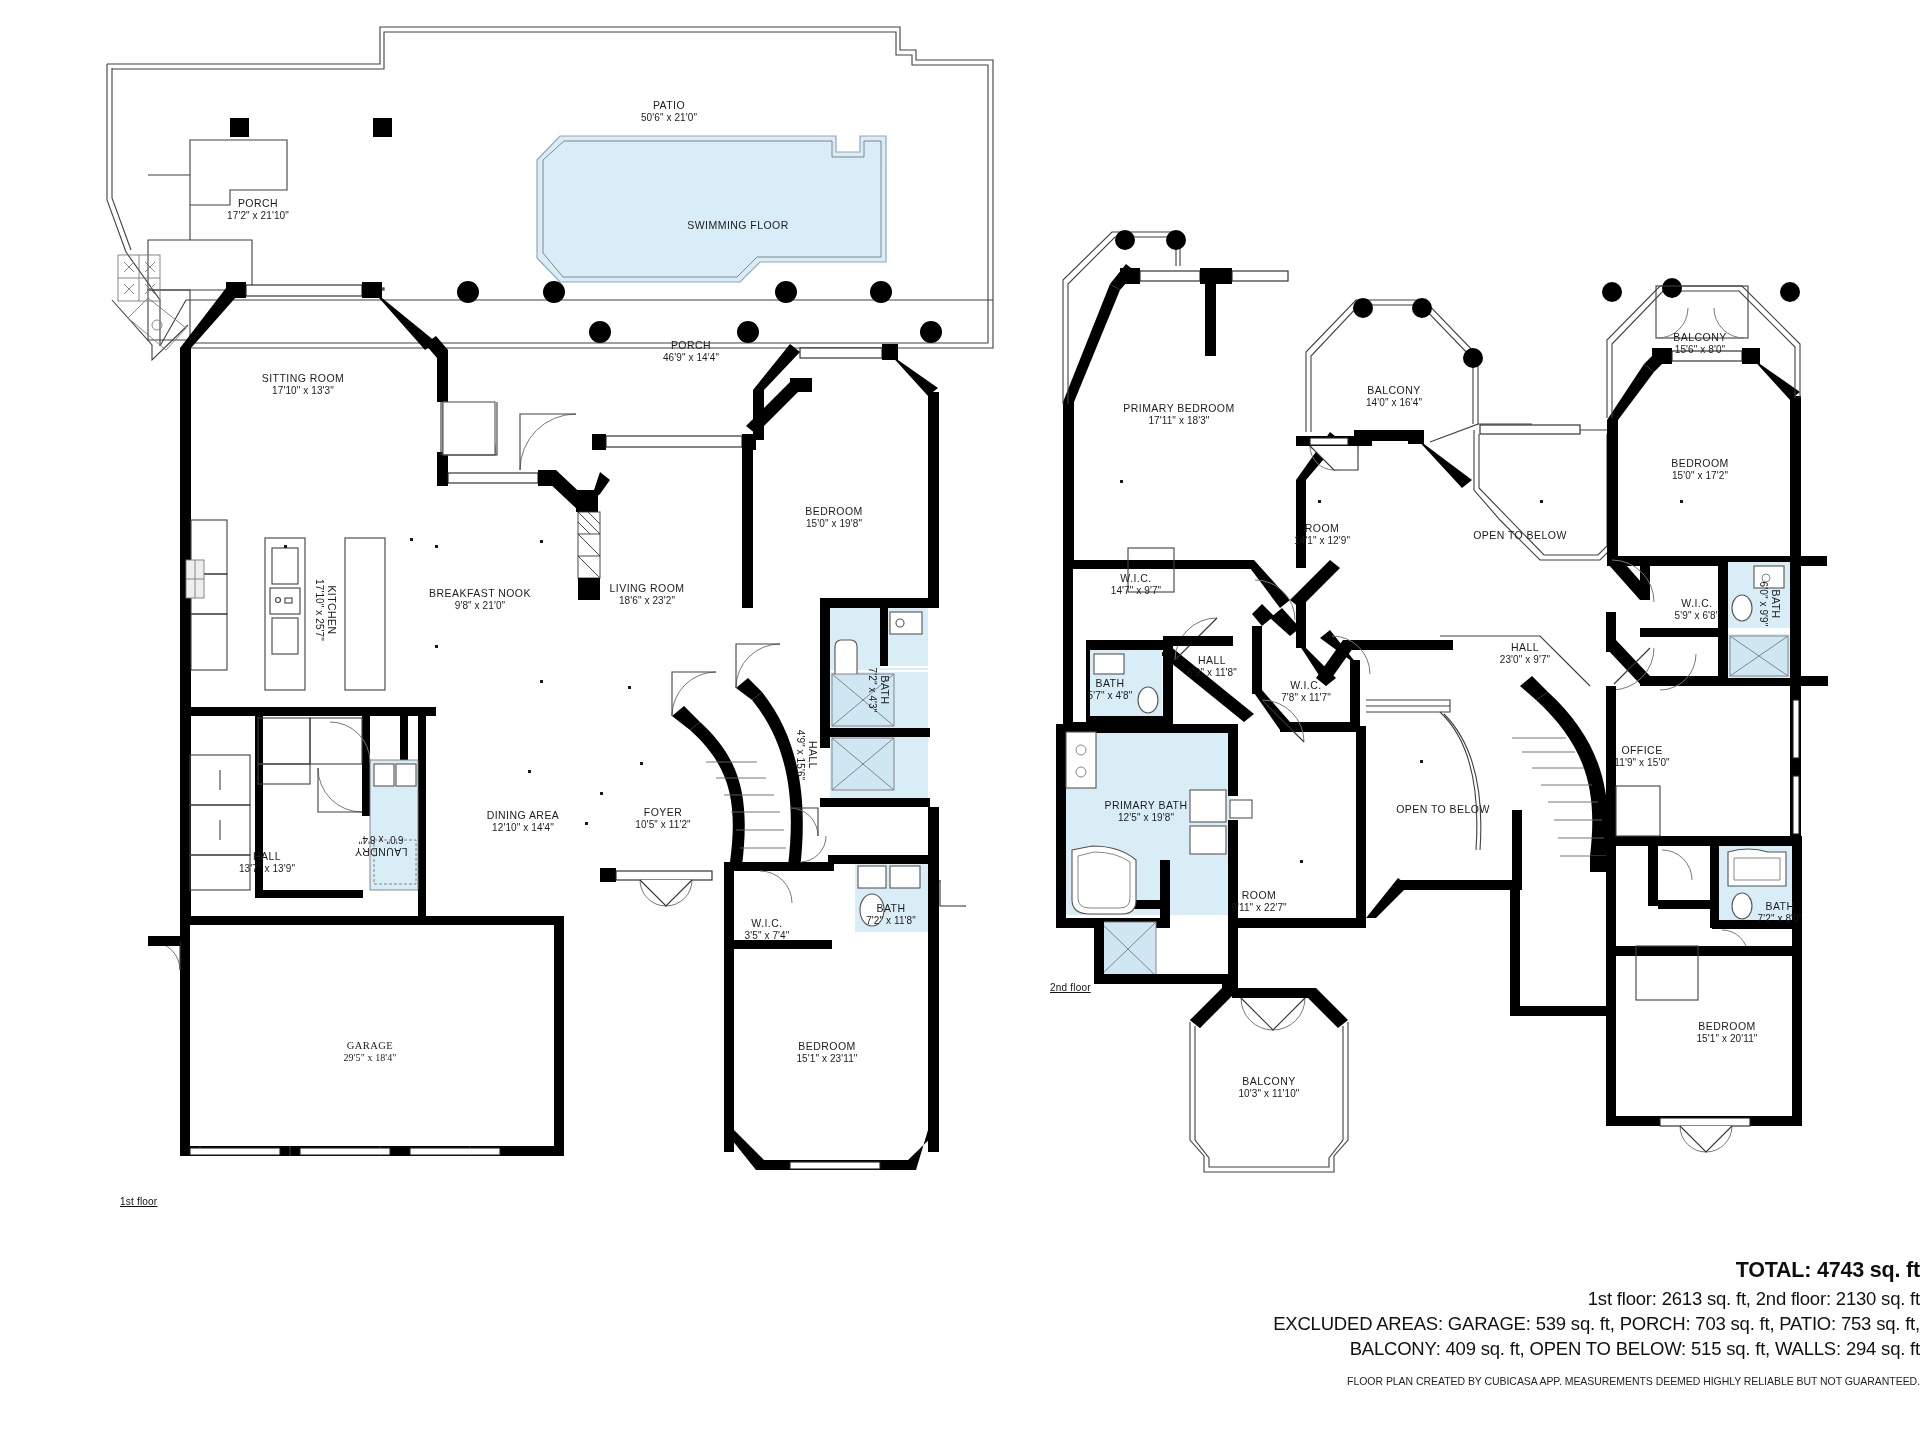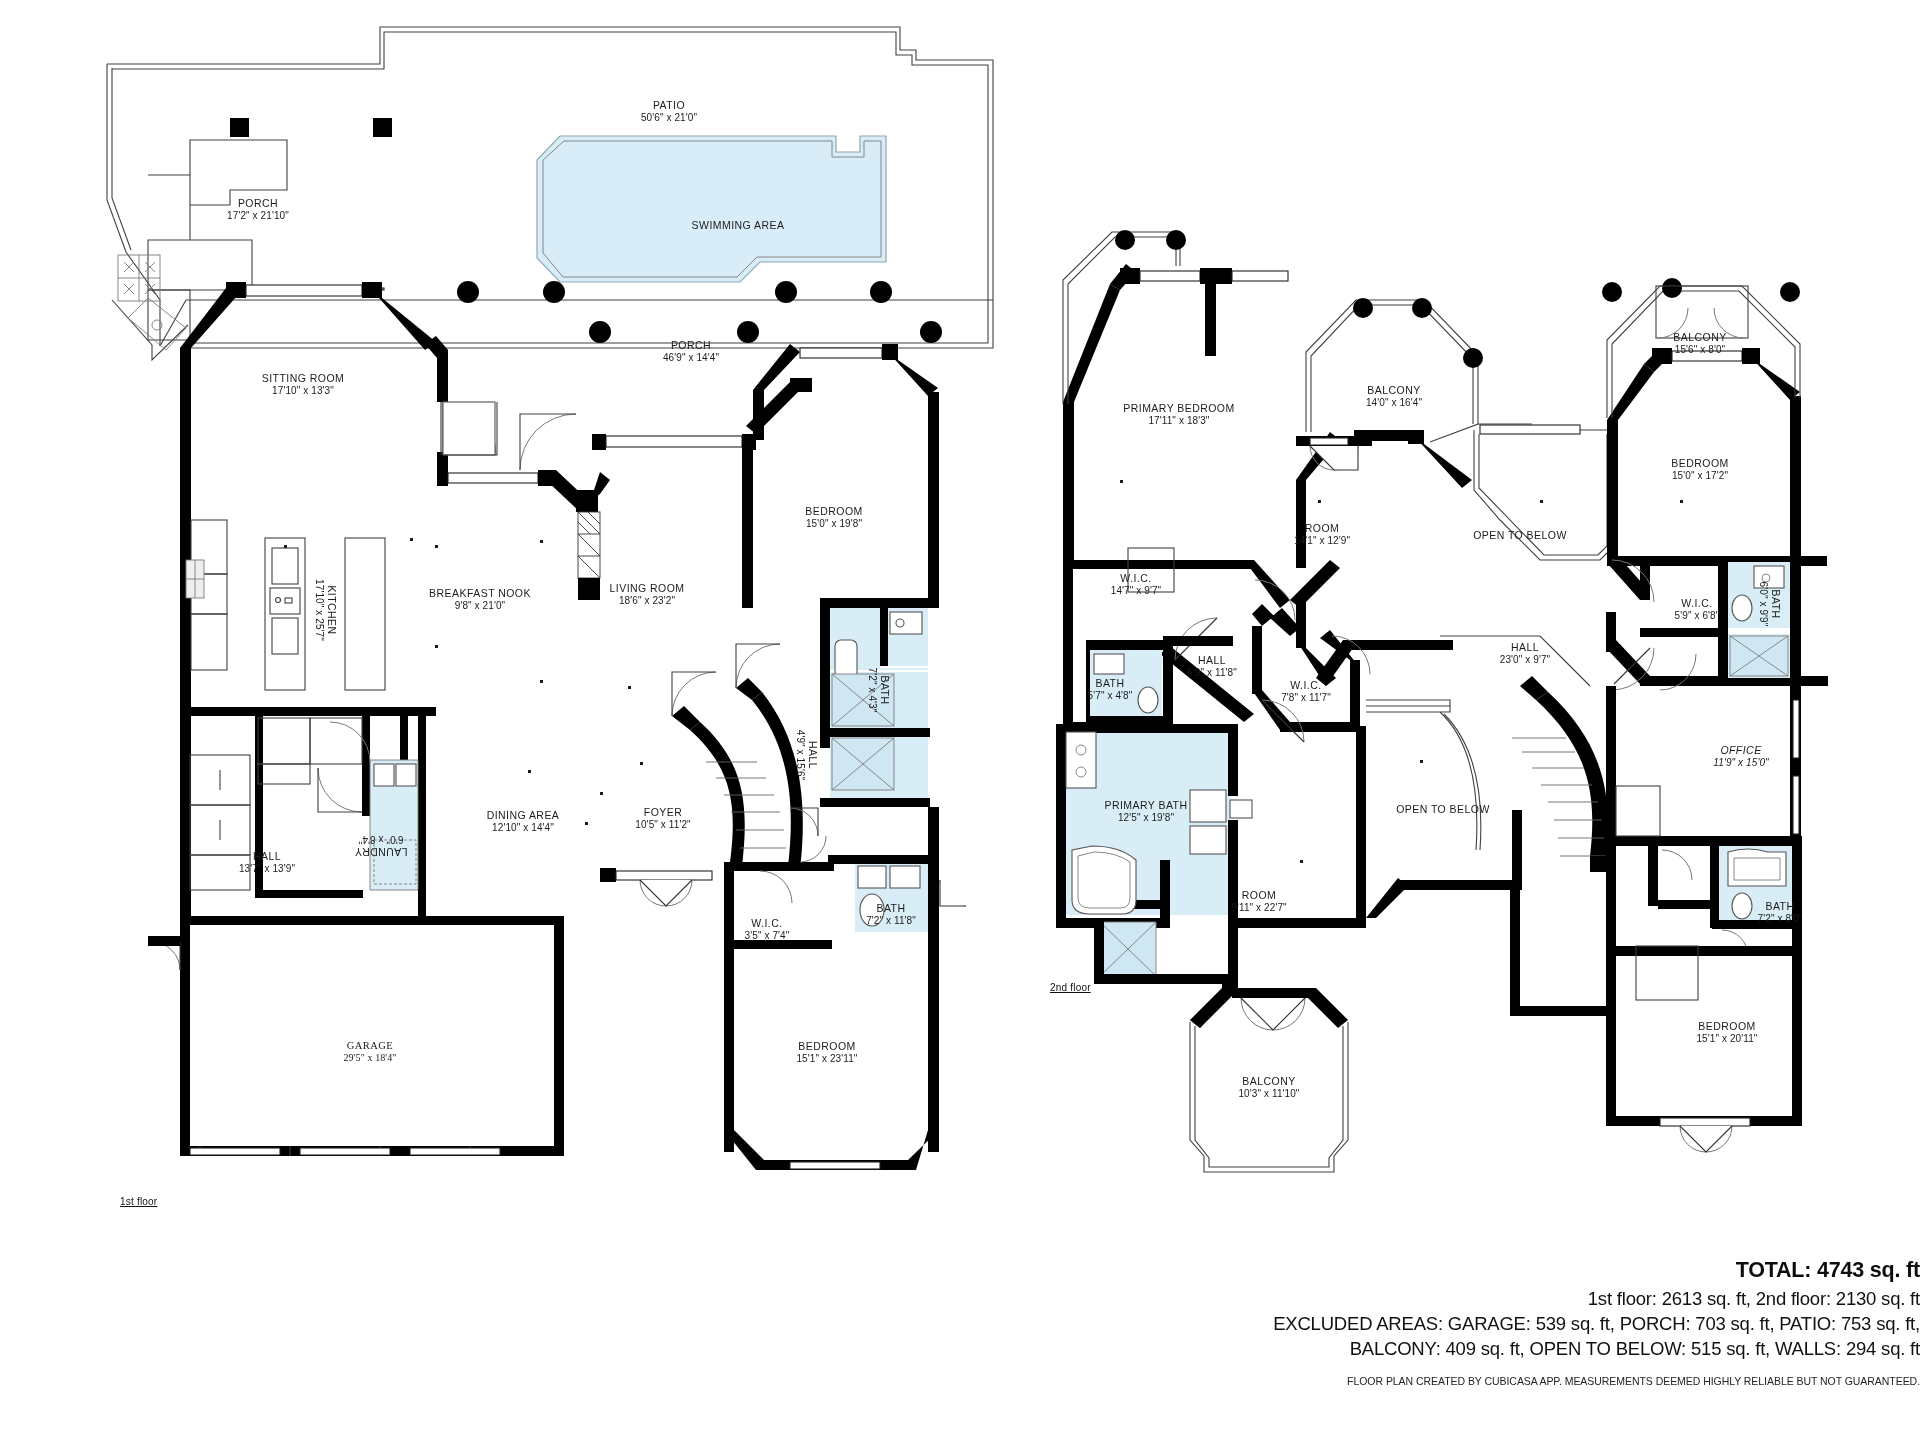--- a/index.html
+++ b/index.html
@@ -611,21 +611,21 @@
   <div id="labels-f1">
       <div class="rlabel" style="left: 258px; top: 210px;">
         <span class="nm">PORCH</span>
         <span class="dm">17'2" x 21'10"</span>
       </div>
       <div class="rlabel" style="left: 669px; top: 112px;">
         <span class="nm">PATIO</span>
         <span class="dm">50'6" x 21'0"</span>
       </div>
       <div class="rlabel single" style="left: 738px; top: 226px;">
-        <span class="nm">SWIMMING AREA</span>
+        <span class="nm">SWIMMING FLOOR</span>
       </div>
       <div class="rlabel" style="left: 691px; top: 352px;">
         <span class="nm">PORCH</span>
         <span class="dm">46'9" x 14'4"</span>
       </div>
       <div class="rlabel" style="left: 303px; top: 385px;">
         <span class="nm">SITTING ROOM</span>
         <span class="dm">17'10" x 13'3"</span>
       </div>
       <div class="rlabel rot270" style="left: 325px; top: 610px;">
@@ -730,21 +730,21 @@
         <span class="dm">6'9" x 11'8"</span>
       </div>
       <div class="rlabel" style="left: 1110px; top: 690px;">
         <span class="nm">BATH</span>
         <span class="dm">5'7" x 4'8"</span>
       </div>
       <div class="rlabel" style="left: 1306px; top: 692px;">
         <span class="nm">W.I.C.</span>
         <span class="dm">7'8" x 11'7"</span>
       </div>
-      <div class="rlabel" style="left: 1741px; top: 757px; font-style: italic;">
+      <div class="rlabel" style="left: 1642px; top: 757px;">
         <span class="nm">OFFICE</span>
         <span class="dm">11'9" x 15'0"</span>
       </div>
       <div class="rlabel single" style="left: 1443px; top: 810px;">
         <span class="nm">OPEN TO BELOW</span>
       </div>
       <div class="rlabel" style="left: 1146px; top: 812px;">
         <span class="nm">PRIMARY BATH</span>
         <span class="dm">12'5" x 19'8"</span>
       </div>

